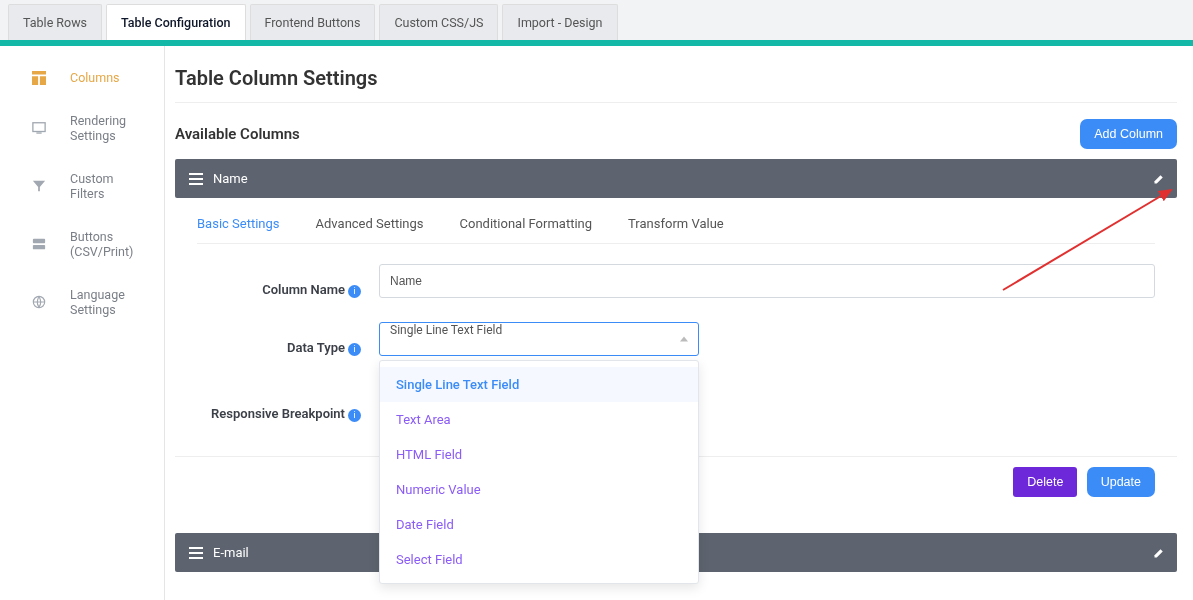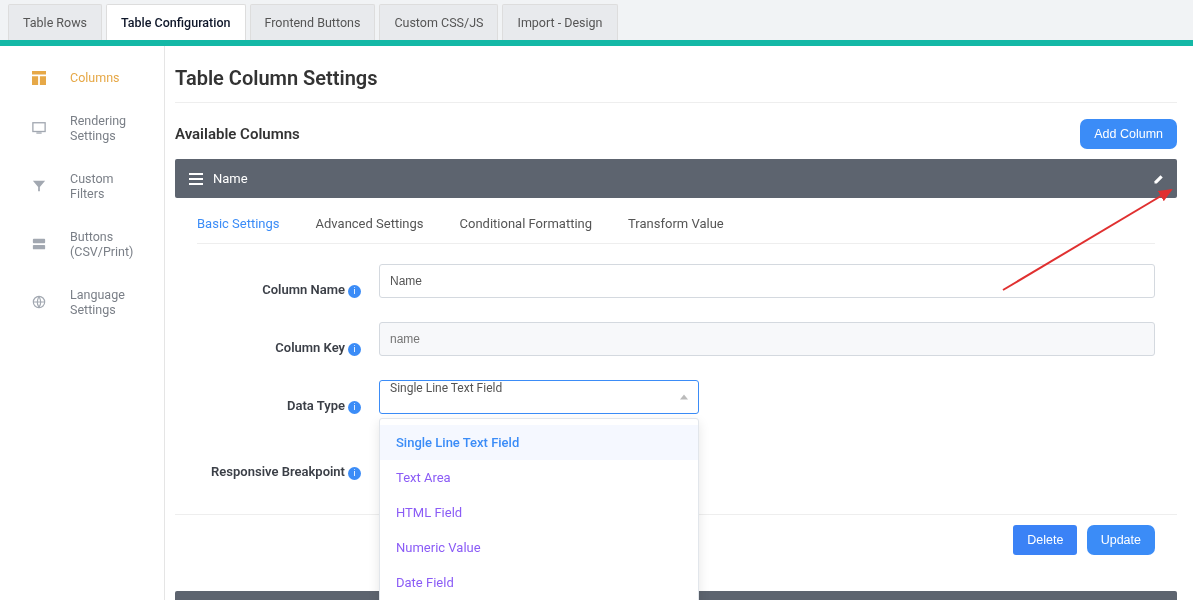--- a/index.html
+++ b/index.html
@@ -15,21 +15,21 @@
 .side-item.active { color: #e6a847; }
 .side-item.active .side-icon { fill: #e6a847; }
 .side-icon { width: 14px; height: 14px; fill: #a2a8b1; flex-shrink: 0; }
 
 .main { flex: 1; padding: 14px 16px 16px 10px; overflow: visible; }
 .page-title { font-weight: 600; font-size: 20px; padding: 6px 0 12px 0; border-bottom: 1px solid #eee; }
 .avail-row { display: flex; justify-content: space-between; align-items: center; margin: 16px 0 10px 0; }
 .avail-title { font-weight: 600; font-size: 15px; }
 .btn { border: none; border-radius: 3px; padding: 8px 14px; color: #fff; cursor: pointer; font-size: 12.5px; }
 .btn-primary { background: #3b8cf7; border-radius: 7px; }
-.btn-danger { background: #3b82f6; }
+.btn-danger { background: #6d28d9; }
 
 .col-bar { background: #5d646f; color: #fff; display: flex; align-items: center; padding: 12px 14px; border-radius: 2px; position: relative; }
 .col-bar .bars-icon { margin-right: 10px; fill: #fff; width: 14px; height: 14px; }
 .col-bar .edit-icon { position: absolute; right: 12px; top: 50%; transform: translateY(-50%); fill: #fff; width: 12px; height: 12px; cursor: pointer; }
 
 .panel-body { padding: 18px 22px 10px 22px; position: relative; }
 .inner-tabs { display: flex; gap: 36px; border-bottom: 1px solid #eee; padding-bottom: 12px; margin-bottom: 20px; font-size: 13px; }
 .inner-tab { color: #555; cursor: pointer; }
 .inner-tab.active { color: #3b8cf7; }
 
@@ -136,28 +136,20 @@
 
         <div class="form-row">
           <div class="form-label">
             <span>Column Name</span><span class="info-icon">i</span>
           </div>
           <div class="form-control-wrap">
             <input class="form-input" value="Name" style="">
           </div>
         </div>
 
-        <div class="form-row">
-          <div class="form-label">
-            <span>Column Key</span><span class="info-icon">i</span>
-          </div>
-          <div class="form-control-wrap">
-            <input class="form-input" readonly="" placeholder="name" style="">
-          </div>
-        </div>
 
         <div class="form-row">
           <div class="form-label">
             <span>Data Type</span><span class="info-icon">i</span>
           </div>
           <div class="form-control-wrap">
             <div class="form-input select">
               <span>Single Line Text Field</span>
               <span class="chev-up"></span>
             </div>

